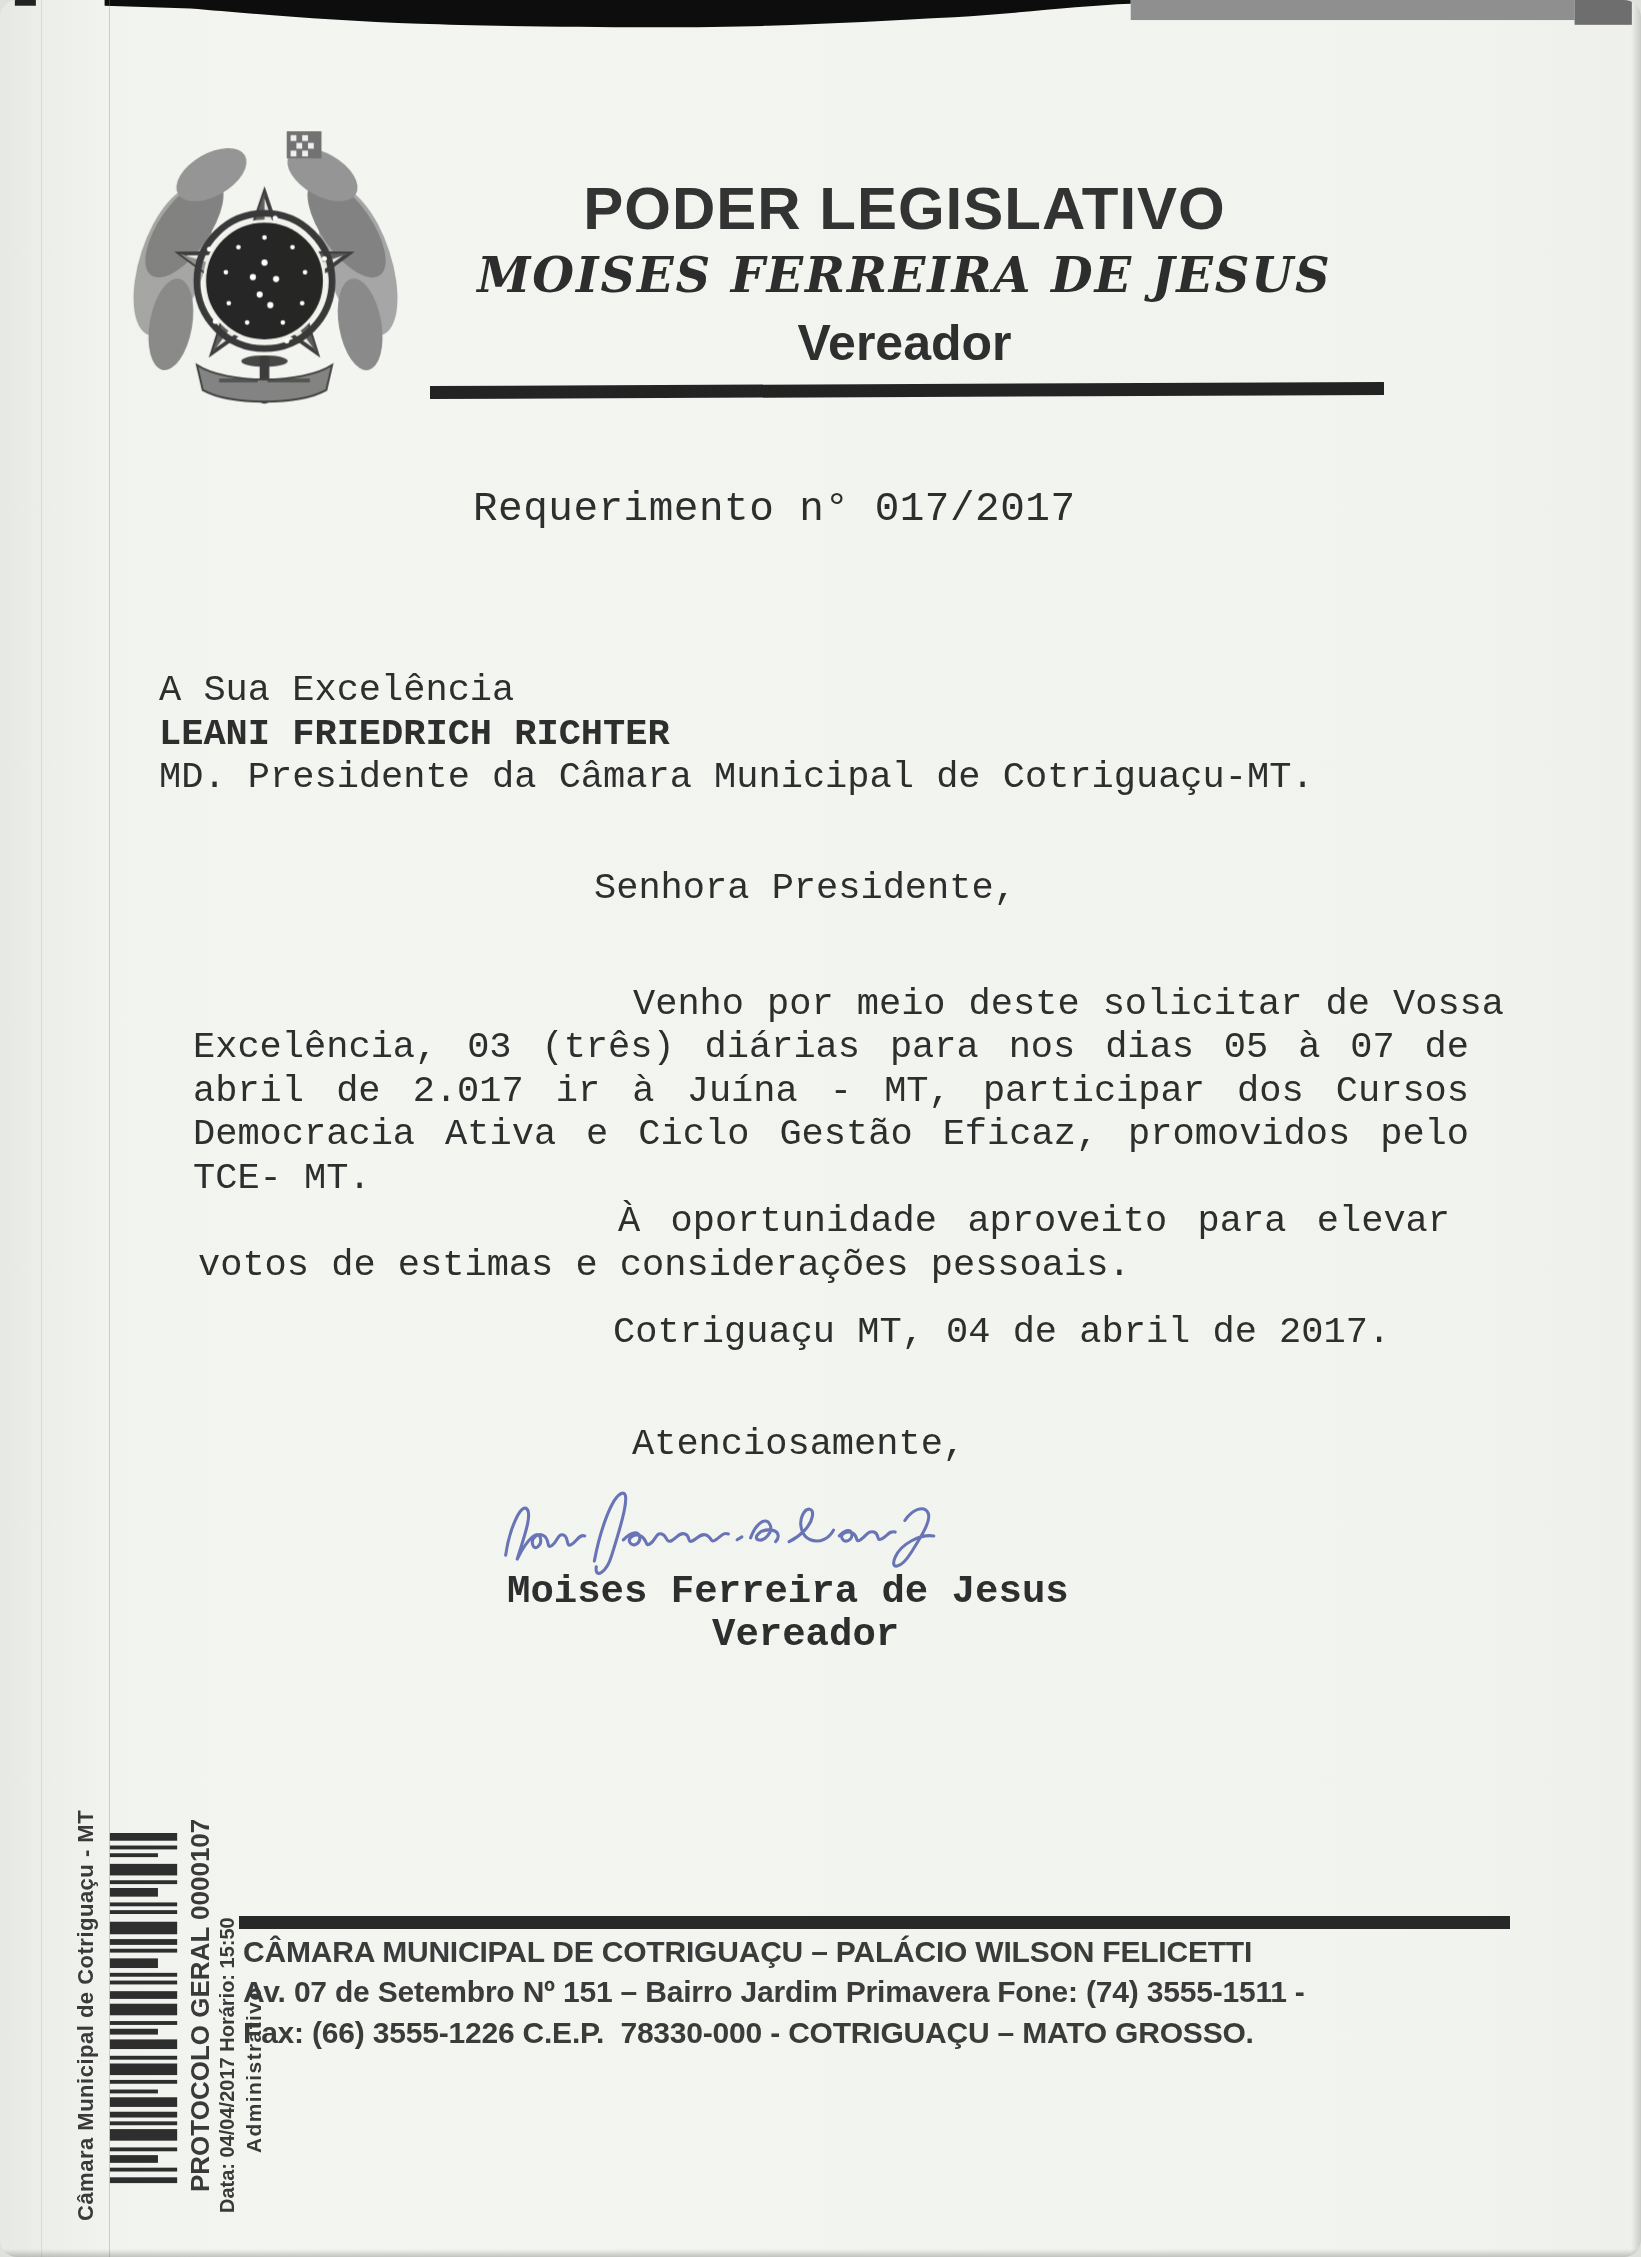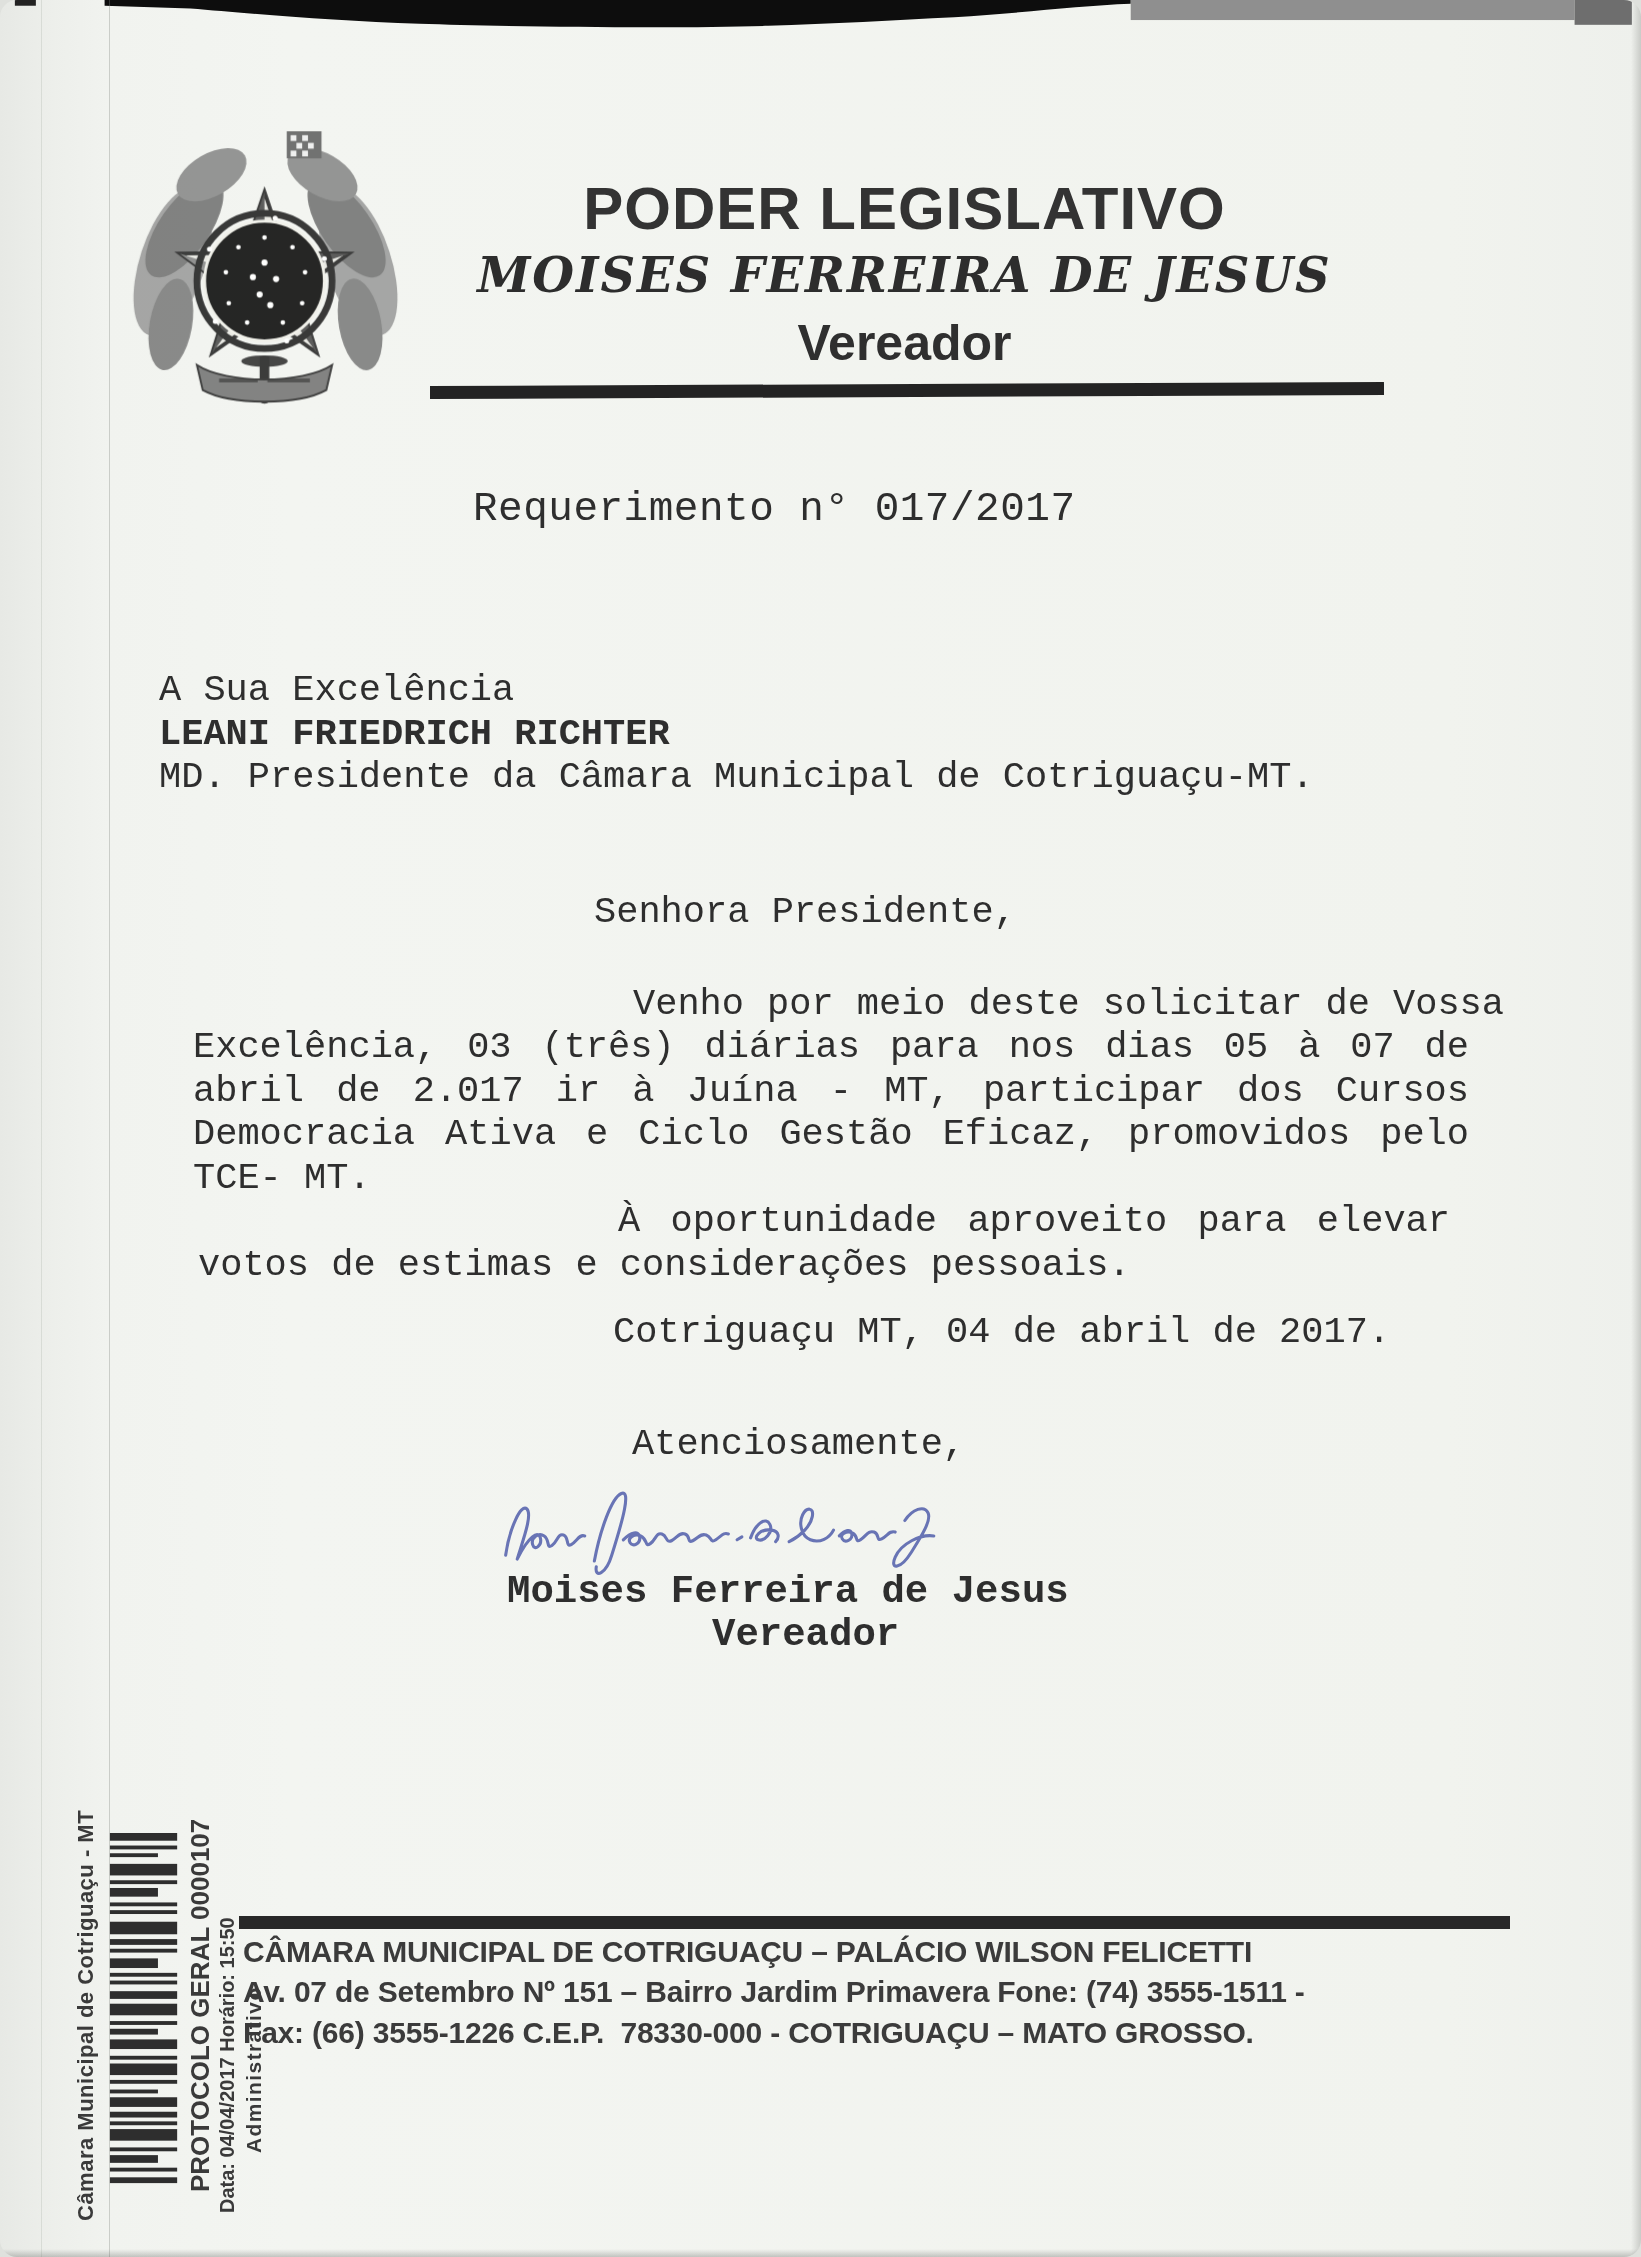--- a/index.html
+++ b/index.html
@@ -28,21 +28,21 @@
                font-family:"DejaVu Serif","Liberation Serif",serif; font-style:italic; font-weight:bold; font-size:48px; color:#2d2d2d; letter-spacing:1.9px; }
   .hdr-role  { position:absolute; left:434px; top:314px; width:941px; text-align:center;
                font-family:"Liberation Sans","DejaVu Sans",sans-serif; font-weight:bold; font-size:50px; color:#2f2f2f; }
   .hdr-bar   { position:absolute; left:430px; top:384px; width:954px; height:12.6px; background:#232323; transform:rotate(-.25deg); }
 
   
   .doc-title  { position:absolute; left:473px; top:486px; font-size:41px; letter-spacing:0.5px; }
   .addr1 { position:absolute; left:159px; top:669px;  font-size:37px; }
   .addr2 { position:absolute; left:159px; top:713px;  font-size:37px; font-weight:bold; }
   .addr3 { position:absolute; left:159px; top:756px;  font-size:37px; }
-  .salut { position:absolute; left:594px; top:867px;  font-size:37px;margin-top:24px; }
+  .salut { position:absolute; left:594px; top:867px;  font-size:37px; }
   .bl { position:absolute; font-size:37px; }
   .just { text-align:justify; text-align-last:justify; text-justify:inter-word; }
   .p1l1 { left:633px; top:983px; width:871px; }
   .p1l2 { left:193px; top:1026px; width:1276px; }
   .p1l3 { left:193px; top:1070px; width:1276px; }
   .p1l4 { left:193px; top:1113px; width:1276px; }
   .p1l5 { left:193px; top:1157px; }
   .p2l1 { left:618px; top:1200px; width:832px; }
   .p2l2 { left:198px; top:1244px; }
   .dateline { position:absolute; left:613px; top:1311px; font-size:37px; }

